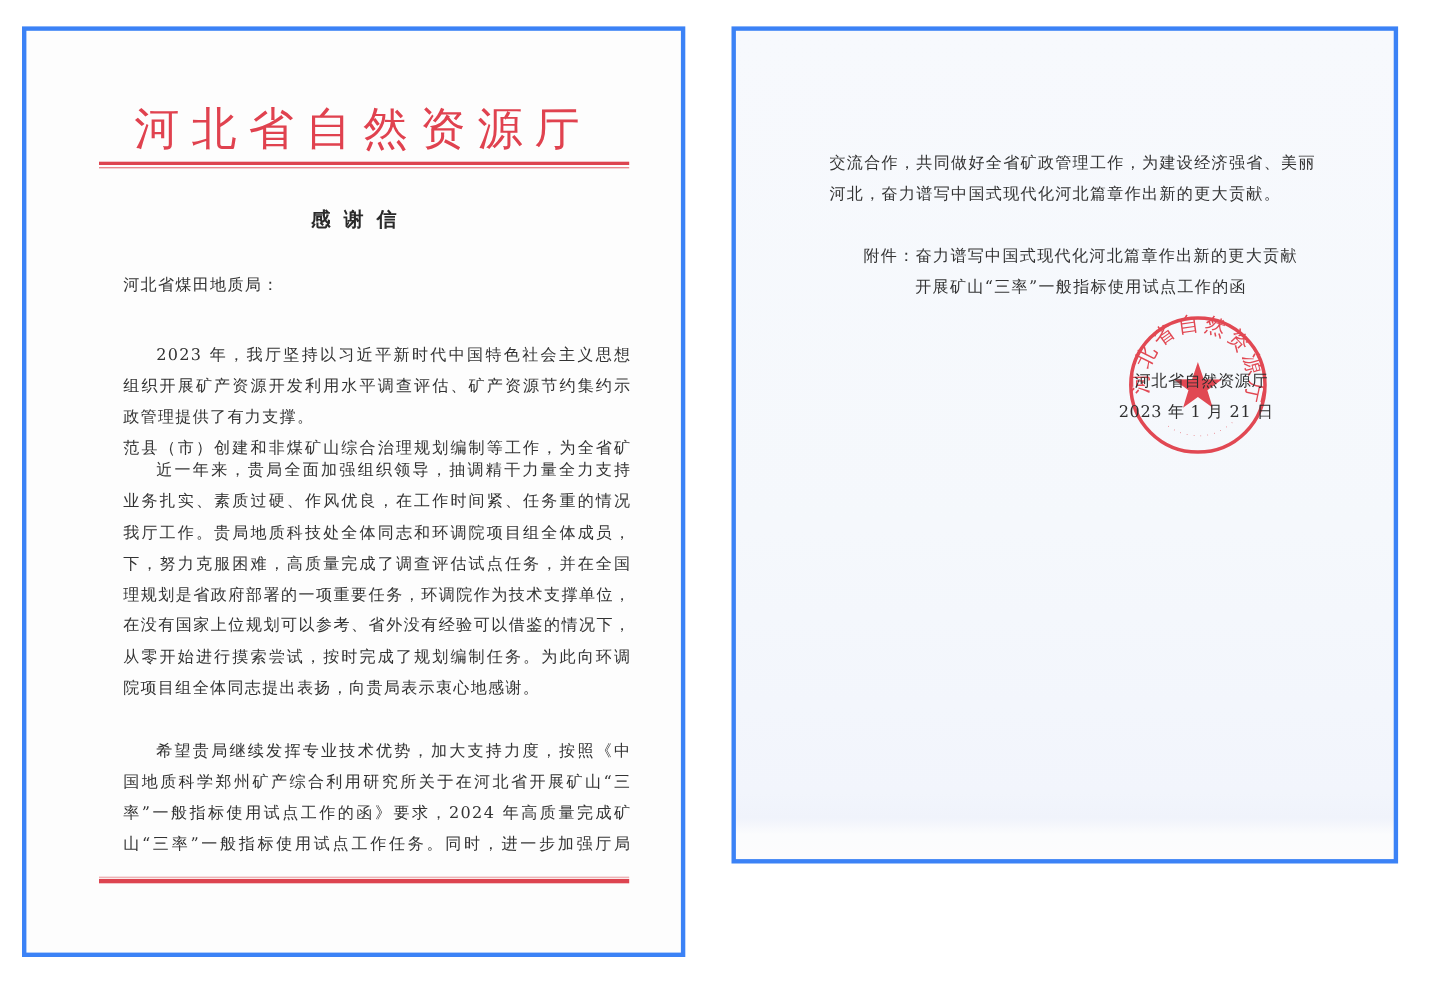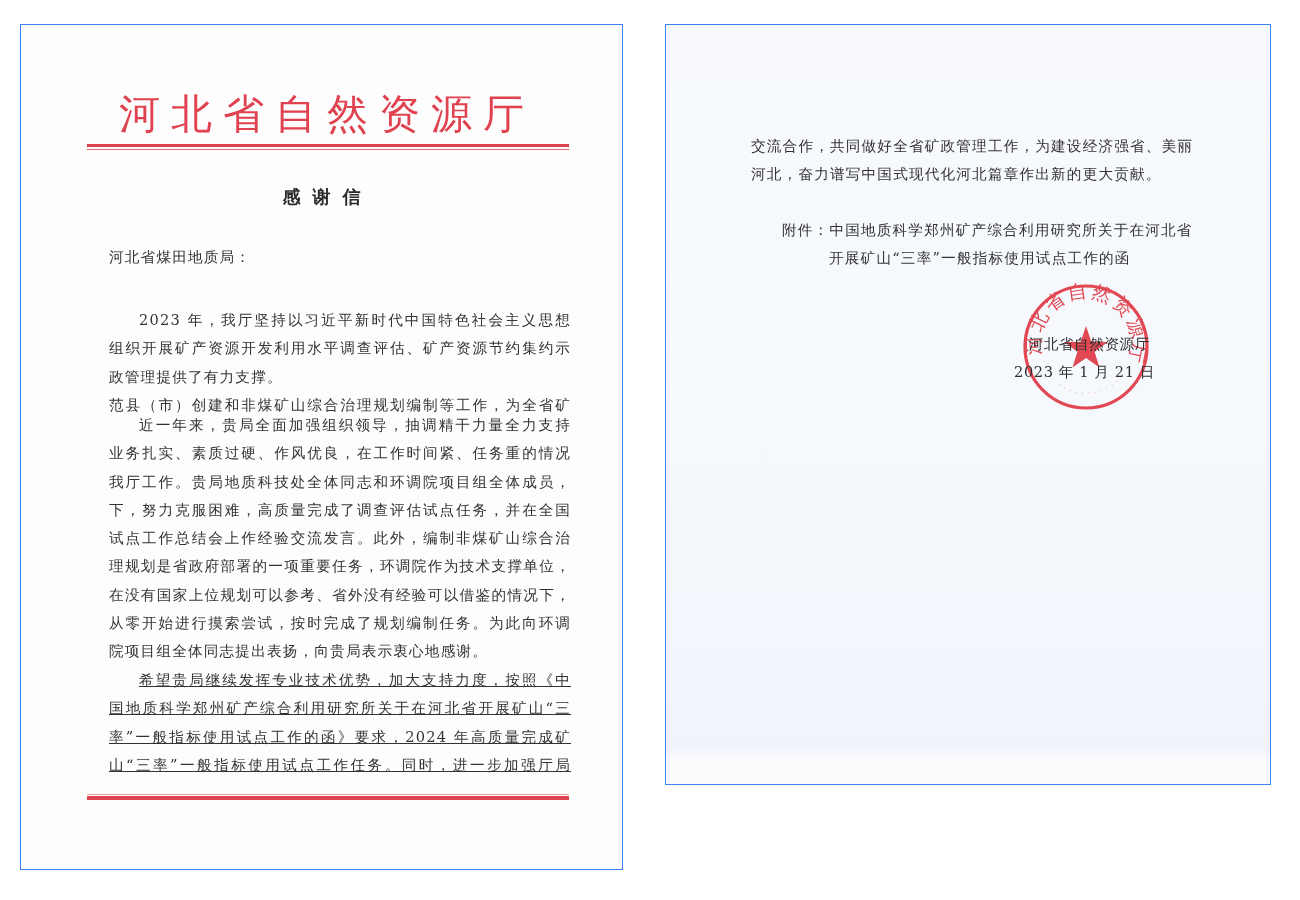--- a/index.html
+++ b/index.html
@@ -10,21 +10,21 @@
     width: 1300px;
     height: 900px;
     background: #ffffff;
     position: relative;
     overflow: hidden;
     font-family: "DejaVu Serif", "Liberation Serif", serif;
   }
   .page {
     position: absolute;
     box-sizing: border-box;
-    border: 1px solid #3b82f6;
+    border: 4px solid #3b82f6;
   }
   #page-left {
     left: 20px;
     top: 24px;
     width: 603px;
     height: 846px;
     background: #fdfdfd;
   }
   #page-right {
     left: 665px;
@@ -166,47 +166,46 @@
     <span class="line">组织开展矿产资源开发利用水平调查评估、矿产资源节约集约示</span>
     <span class="line last">政管理提供了有力支撑。</span>
     <span class="line">范县（市）创建和非煤矿山综合治理规划编制等工作，为全省矿</span>
   </div>
 
   <div class="body-text" style="top:386px;">
     <span class="line indent">近一年来，贵局全面加强组织领导，抽调精干力量全力支持</span>
     <span class="line">业务扎实、素质过硬、作风优良，在工作时间紧、任务重的情况</span>
     <span class="line">我厅工作。贵局地质科技处全体同志和环调院项目组全体成员，</span>
     <span class="line">下，努力克服困难，高质量完成了调查评估试点任务，并在全国</span>
-    <span class="line">试点工作总结会上作经验交流发言。此外，编制非煤矿山综合治</span>
     <span class="line">理规划是省政府部署的一项重要任务，环调院作为技术支撑单位，</span>
     <span class="line">在没有国家上位规划可以参考、省外没有经验可以借鉴的情况下，</span>
     <span class="line">从零开始进行摸索尝试，按时完成了规划编制任务。为此向环调</span>
     <span class="line last">院项目组全体同志提出表扬，向贵局表示衷心地感谢。</span>
   </div>
 
-  <div class="body-text" style="top:641px;text-decoration:underline;">
+  <div class="body-text" style="top:641px;">
     <span class="line indent">希望贵局继续发挥专业技术优势，加大支持力度，按照《中</span>
     <span class="line">国地质科学郑州矿产综合利用研究所关于在河北省开展矿山“三</span>
     <span class="line">率”一般指标使用试点工作的函》要求，2024 年高质量完成矿</span>
     <span class="line">山“三率”一般指标使用试点工作任务。同时，进一步加强厅局</span>
   </div>
 
   <div class="rule-thin" style="left:66px; top:769px; width:482px; background:#eaa0a4;"></div>
   <div class="rule-thick" style="left:66px; top:771px; width:482px; height:4px;"></div>
 </div>
 
 <div class="page" id="page-right">
 
   <div class="rp-body" style="top:107px;">
     <span class="line">交流合作，共同做好全省矿政管理工作，为建设经济强省、美丽</span>
     <span class="line last">河北，奋力谱写中国式现代化河北篇章作出新的更大贡献。</span>
   </div>
 
   <div class="attach">
-    <div style="white-space:nowrap;"><span>附件：</span><span>中国地质科学郑州矿产综合利用研究所关于在河北省</span></div>
+    <div style="white-space:nowrap;"><span>附件：</span><span>奋力谱写中国式现代化河北篇章作出新的更大贡献</span></div>
     <div class="cont" style="white-space:nowrap;">开展矿山“三率”一般指标使用试点工作的函</div>
   </div>
 
   <svg class="seal" viewBox="0 0 130 130" xmlns="http://www.w3.org/2000/svg">
     <defs>
       <path id="sealArc" d="M 22 78 A 46 46 0 1 1 108 78" fill="none"></path>
       <path id="sealArcBottom" d="M 32 100 A 48 48 0 0 0 98 100" fill="none"></path>
     </defs>
     <circle cx="65" cy="65" r="61" fill="none" stroke="#e03a45" stroke-width="3.2"></circle>
     <text font-family="DejaVu Serif, serif" font-size="19" fill="#e03a45" letter-spacing="3">

